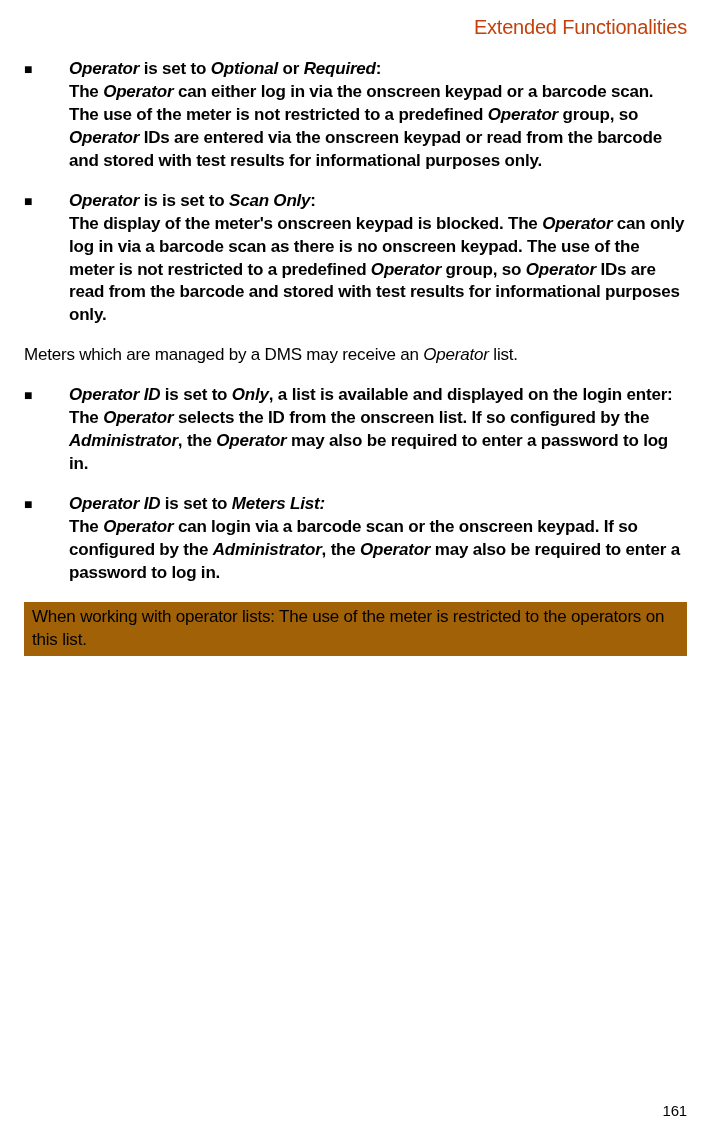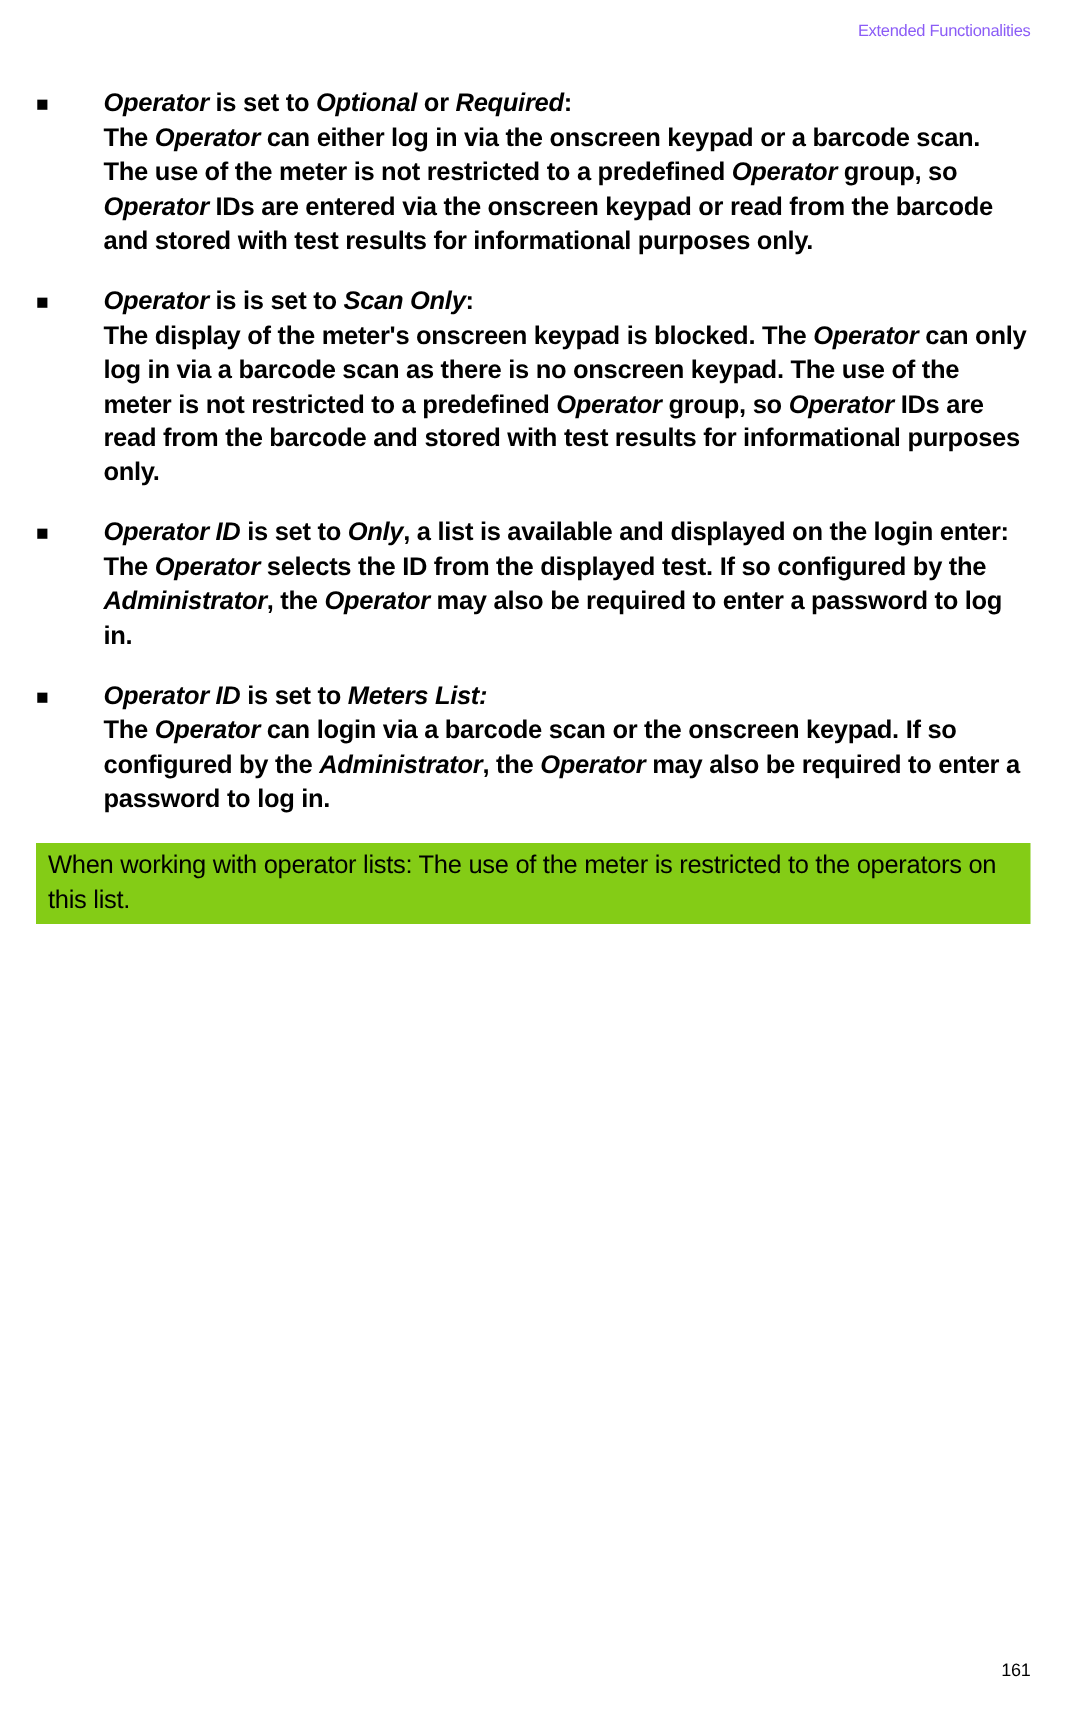--- a/index.html
+++ b/index.html
@@ -15,22 +15,22 @@
       position: relative;
       font-size: 17px;
       line-height: 1.35;
       letter-spacing: -0.2px;
       color: #000;
     }
     .header {
       position: absolute;
       top: 14px;
       right: 24px;
-      color: #8b5cf6;
-      font-size: 11px;
+      color: #c2410c;
+      font-size: 20px;
       font-weight: 300;
     }
     .content {
       position: absolute;
       top: 58px;
       left: 24px;
       right: 24px;
     }
     .section-title {
       font-weight: 700;
@@ -51,32 +51,32 @@
       line-height: 1.6;
     }
     .bullet-text {
       flex: 1;
       font-weight: bold;
     }
     .mid-para {
       margin-bottom: 17px;
     }
     .note-box {
-      background-color: #84cc16;
+      background-color: #a16207;
       padding: 4px 8px;
       margin-top: 2px;
     }
     .italic {
       font-style: italic;
     }
     .page-number {
       position: absolute;
       bottom: 18px;
       right: 24px;
-      font-size: 12px;
+      font-size: 15px;
     }
   </style>
 </head>
 <body>
 
 <div class="header">Extended Functionalities</div>
 
 <div class="content">
 
 
@@ -89,26 +89,29 @@
   </div>
 
   <div class="bullet-item">
     <div class="bullet">■</div>
     <div class="bullet-text">
       <span class="italic">Operator</span><span> is is set to </span><span class="italic">Scan Only</span><span>:</span><br>
       <span>The display of the meter's  onscreen keypad is  blocked. The </span><span class="italic">Operator</span><span> can only log in via a barcode scan as there is no onscreen keypad. The use of the meter is not restricted to a predefined </span><span class="italic">Operator</span><span> group, so </span><span class="italic">Operator</span><span> IDs are read from the barcode and stored with test results for informational purposes only.</span>
     </div>
   </div>
 
+  <p class="mid-para">
+    <span>Meters which are managed by a DMS may receive an </span><span class="italic">Operator</span><span> list.</span>
+  </p>
 
   <div class="bullet-item">
     <div class="bullet">■</div>
     <div class="bullet-text">
       <span class="italic">Operator ID</span><span> is set to </span><span class="italic">Only</span><span>, a list is available and displayed on the login enter:</span><br>
-      <span>The </span><span class="italic">Operator</span><span> selects the ID from the displayed test. If so configured by the </span><span class="italic">Administrator</span><span>, the </span><span class="italic">Operator</span><span> may also be required to enter a password to log in.</span>
+      <span>The </span><span class="italic">Operator</span><span> selects the ID from the onscreen list. If so configured by the </span><span class="italic">Administrator</span><span>, the </span><span class="italic">Operator</span><span> may also be required to enter a password to log in.</span>
     </div>
   </div>
 
   <div class="bullet-item">
     <div class="bullet">■</div>
     <div class="bullet-text">
       <span class="italic">Operator ID</span><span> is set to </span><span class="italic">Meters List:</span><br>
       <span>The </span><span class="italic">Operator</span><span> can login via a barcode scan or the onscreen keypad. If so configured by the </span><span class="italic">Administrator</span><span>,  the </span><span class="italic">Operator</span><span> may also be required to enter a password to log in.</span>
     </div>
   </div>

